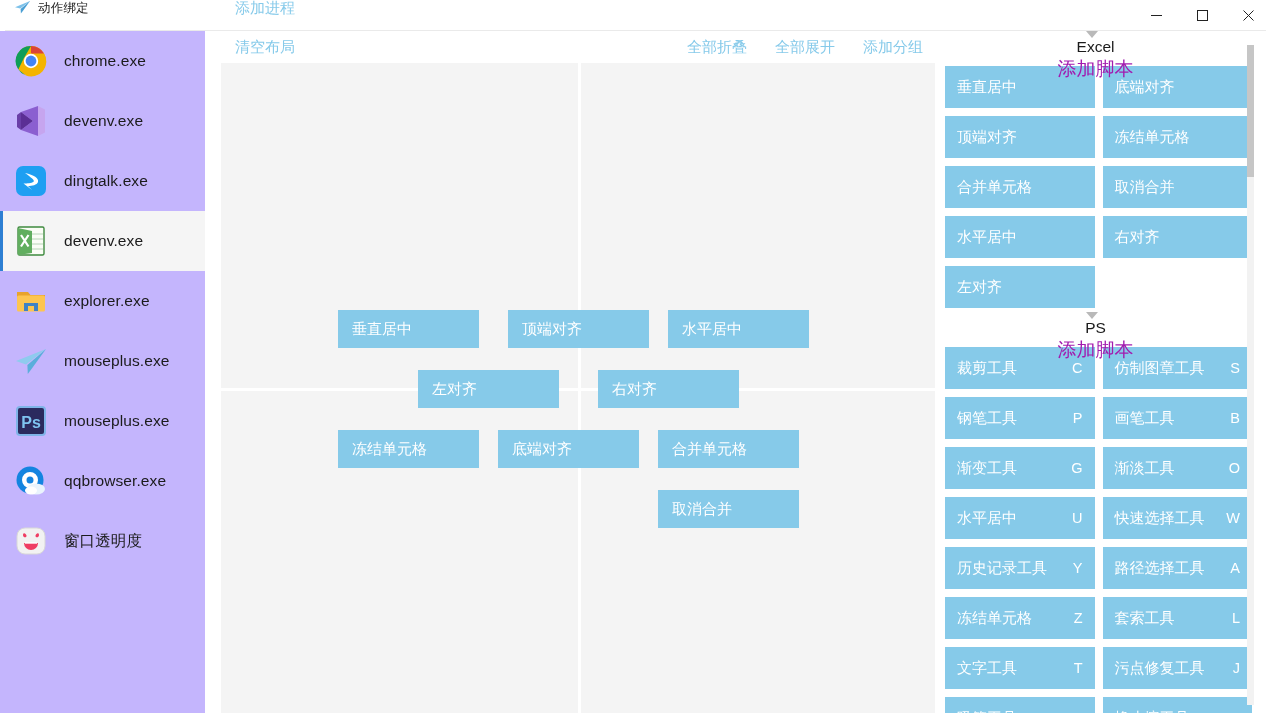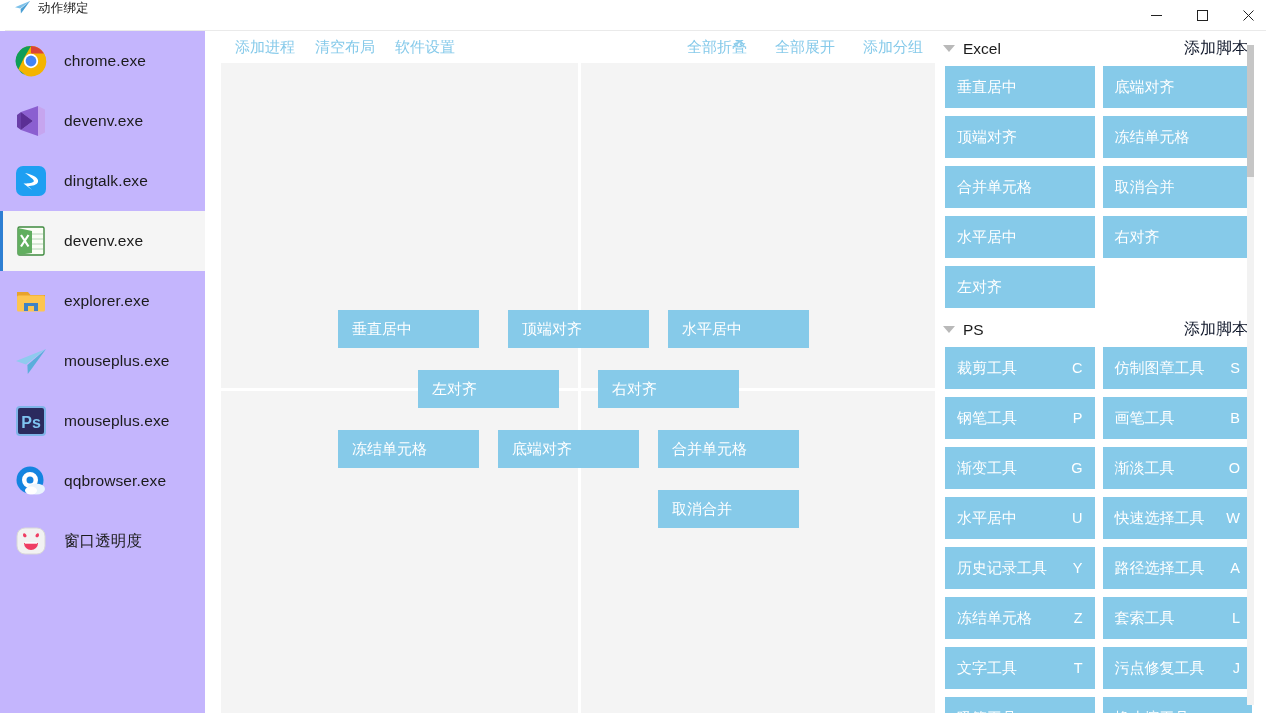--- a/index.html
+++ b/index.html
@@ -44,21 +44,21 @@
   .side-label { font-size: 15.5px; color: #1b1b1b; letter-spacing: .1px; }
 
   
   .center {
     position: absolute; left: 205px; top: 31px; width: 730px; height: 682px; background: #fff;
   }
   .toolbar {
     position: absolute; left: 0; top: 0; width: 730px; height: 32px;
     display: flex; align-items: center;
   }
-  .tool-left { position: absolute; left: 30px; display: flex; gap: 20px; align-items: center; }
+  .tool-left { position: absolute; left: 30px; display: flex; gap: 20px; align-items: center; flex-direction: column; }
   .tool-right { position: absolute; right: 12px; display: flex; gap: 28px; align-items: center; }
   .tool-link {
     font-size: 15px; color: #86caea; cursor: pointer; white-space: nowrap;
   }
 
   .canvas {
     position: absolute; left: 16px; top: 32px; width: 714px; height: 650px;
     background: #f4f4f4; overflow: hidden;
   }
   .grid-v {
@@ -80,28 +80,29 @@
 
   
   .rightpanel {
     position: absolute; left: 935px; top: 31px; width: 331px; height: 682px;
     background: #ffffff; overflow: hidden;
   }
   .rp-scroll { position: absolute; left: 0; top: 0; width: 331px; height: 682px; }
   .group-head {
     position: relative; height: 35px; display: flex; align-items: center;
     padding: 0 18px 0 8px;
+    flex-direction: column;
   }
   .caret {
     width: 0; height: 0; border-left: 6px solid transparent; border-right: 6px solid transparent;
     border-top: 7px solid #b9b9b9; margin-right: 8px; flex: 0 0 auto;
   }
   .group-title { font-size: 15.5px; color: #1b1b1b; }
   .gh-spacer { flex: 1 1 auto; }
-  .group-action { font-size: 16px; color: #0f172a; cursor: pointer; font-family: Liberation Mono, monospace; }
+  .group-action { font-size: 19px; color: #a21caf; cursor: pointer; font-family: Liberation Mono, monospace; }
 
   .chip-grid {
     display: grid; grid-template-columns: 1fr 1fr; gap: 8px 8px;
     padding: 0 14px 0 10px;
   }
   .chip {
     height: 42px; background: #86cae9; color: #fff; font-size: 15px;
     display: flex; align-items: center; padding: 0 12px;
     cursor: pointer; user-select: none; overflow: hidden; white-space: nowrap;
   }

